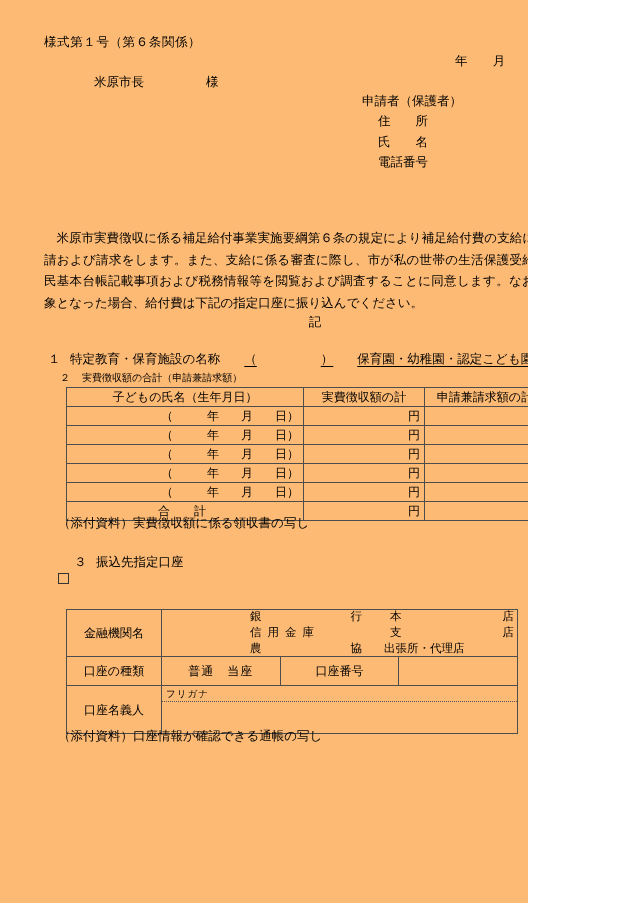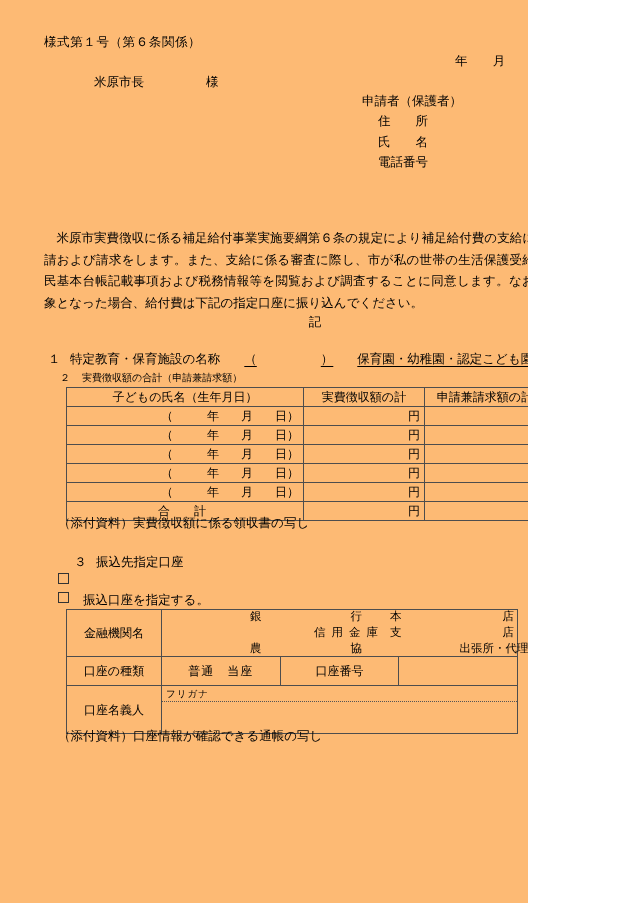--- a/index.html
+++ b/index.html
@@ -176,21 +176,21 @@
   .bank-kind-wrap {
     display: flex;
     align-items: center;
     justify-content: space-between;
     height: 46px;
     padding: 0 2px;
   }
   .bank-kind, .bank-branch {
     font-size: 11.5px;
     line-height: 1.38;
-    text-align: right;
+    text-align: left;
     white-space: nowrap;
   }
   .bank-kind { margin-left: 78px; }
   .bank-branch { margin-right: 15px; }
   .bank-kind .l1 { letter-spacing: 22px; padding-left: 4px; }
   .bank-kind .l2 { letter-spacing: 6px; padding-left: 4px; }
   .bank-kind .l3 { letter-spacing: 22px; padding-left: 4px; }
   .bank-branch .b1 { letter-spacing: 26px; padding-left: 6px; }
   .bank-branch .b2 { letter-spacing: 26px; padding-left: 6px; }
   .bank-branch .b3 { letter-spacing: 0; }
@@ -297,23 +297,20 @@
     </table>
 
   <div class="abs attach1">（添付資料）実費徴収額に係る領収書の写し</div>
 
   <div class="abs item3">
     <span class="num">３</span><span>振込先指定口座</span>
   </div>
 
   <div class="abs chk-row chk1">
     <span class="box"></span>
-  </div>
-  <div class="abs chk-row chk2">
-    <span class="box"></span><span>振込口座を指定する。</span>
   </div>
 
   <table class="abs tbl-bank">
     <tbody>
         <tr>
       <td class="lbl-cell" style="width:86px;">金融機関名</td>
       <td colspan="3">
         <div class="bank-kind-wrap">
           <div class="bank-kind">
             <div class="l1">銀　　行</div>

